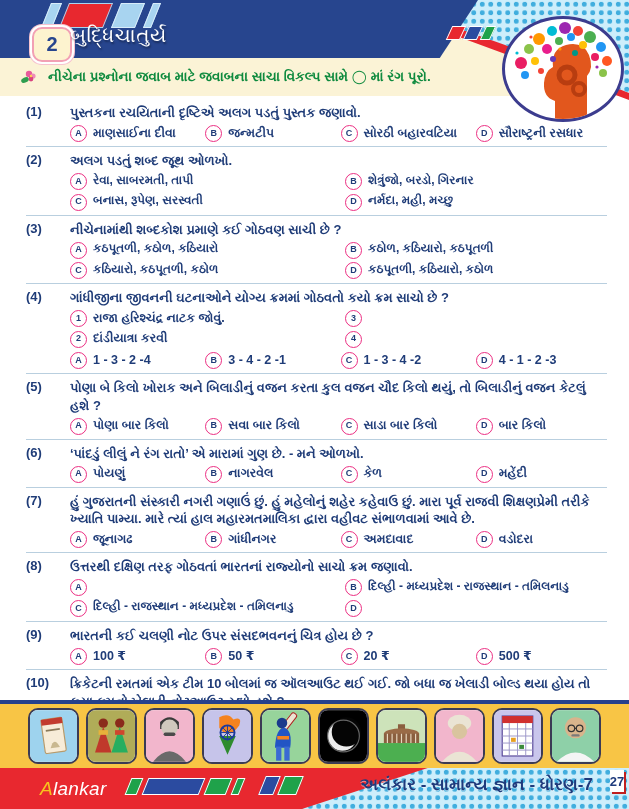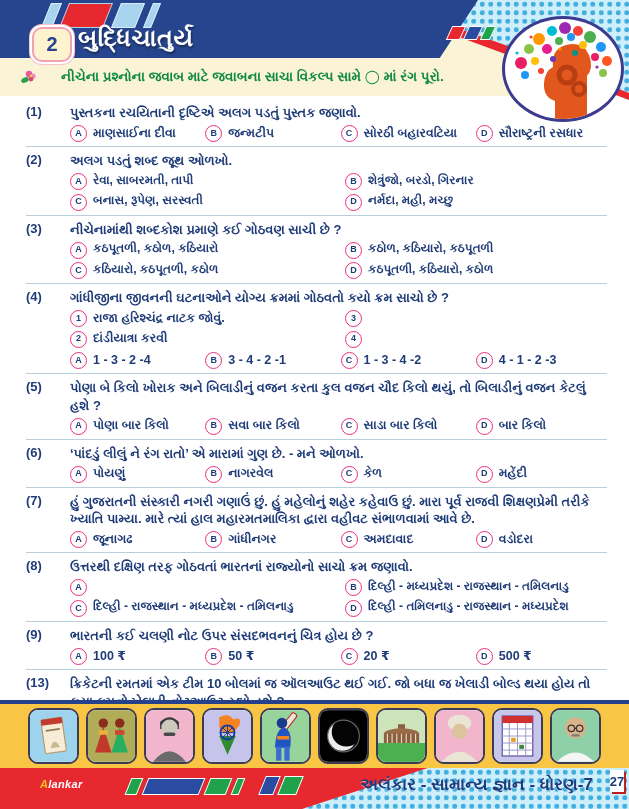--- a/index.html
+++ b/index.html
@@ -19,23 +19,23 @@
   .deco.d1{left:46px;width:9px;background:#a8d4f0;}
   .deco.d2{left:64px;width:42px;background:#e8282f;border-color:#a8d4f0;}
   .deco.d3{left:116px;width:22px;background:#a8d4f0;}
   .deco.d4{left:148px;width:6px;background:#a8d4f0;}
   .trio{position:absolute;left:449px;top:26px;display:flex;gap:3px;z-index:6;}
   .trio span{width:12px;height:12px;transform:skewX(-25deg);border:1px solid #fff;}
   .badge{position:absolute;left:32px;top:27px;width:36px;height:31px;background:#fdf3cf;
          border:2px solid #f2a0b4;border-radius:10px;box-shadow:0 0 0 2px #fff,0 0 0 3px #f6c3cf;
          display:flex;align-items:center;justify-content:center;
          font-size:20px;font-weight:bold;color:#27458e;}
-  .title{position:absolute;left:78px;top:24px;font-size:24px;font-weight:bold;color:#ffffff;
+  .title{position:absolute;left:70px;top:24px;font-size:20px;font-weight:normal;color:#ffffff;
          text-shadow:1px 2px 2px rgba(0,0,0,.4);letter-spacing:.5px;}
-  .instruction{position:absolute;left:20px;top:68px;width:470px;display:flex;gap:24px;align-items:center;
+  .instruction{position:absolute;left:20px;top:68px;width:470px;display:flex;gap:11px;align-items:center;
                color:#0e8a3e;font-weight:bold;font-size:13.5px;}
   .brain{position:absolute;left:502px;top:16px;width:116px;height:100px;border-radius:50%;
          background:#fff;border:3px solid #3c3c8e;overflow:hidden;z-index:7;}
 
   
   .questions{flex:1;background:#fff;padding:3px 22px 0 26px;overflow:hidden;}
   .q{padding:5px 0 4px;border-bottom:1px solid #b9cfdf;}
   .q:last-child{border-bottom:none;}
   .q-head{display:flex;}
   .q-num{flex:none;width:44px;font-size:13px;font-weight:bold;color:#1f3c78;}
@@ -53,21 +53,21 @@
   
   .bottomstrip{flex:none;height:68px;background:#f8c545;border-top:4px solid #26418c;
                display:flex;align-items:center;justify-content:center;gap:7px;box-sizing:border-box;}
   .thumb{width:47px;height:52px;border:2.5px solid #3b3b55;border-radius:10px;overflow:hidden;
          background:#fff;flex:none;}
   .thumb svg{display:block;width:100%;height:100%;}
 
   
   .footer{flex:none;position:relative;height:41px;}
   .footer-red{position:absolute;inset:0;background:#e8282f;clip-path:polygon(0 0,68% 0,48% 100%,0 100%);}
-  .logo{position:absolute;left:40px;top:10px;font-size:11px;font-weight:bold;color:#fff;letter-spacing:.3px;font-style:italic;}
+  .logo{position:absolute;left:40px;top:10px;font-size:19px;font-weight:normal;color:#fff;letter-spacing:.3px;font-style:italic;}
   .logo::first-letter{color:#f7c21e;}
   .stripes{position:absolute;left:128px;top:10px;display:flex;gap:5px;}
   .stripes span{height:15px;transform:skewX(-22deg);border:1.5px solid #fff;}
   .fpars{position:absolute;left:262px;top:8px;display:flex;gap:4px;}
   .fpars span{height:17px;transform:skewX(-22deg);border:1.5px solid #fff;}
   .series{position:absolute;right:36px;top:7px;font-size:17px;font-weight:bold;color:#1e3a7c;
           text-shadow:0 1px 0 rgba(255,255,255,.5);}
   .pagebox{position:absolute;right:5px;top:2px;width:14px;height:22px;background:#fff;
            color:#1e3a7c;font-weight:bold;font-size:13px;display:flex;align-items:center;justify-content:center;
            box-shadow:2px 2px 0 #c02020;}
@@ -332,21 +332,20 @@
           <div class="opt">
             <span class="bub">B</span>
             <span class="opt-text">દિલ્હી - મધ્યપ્રદેશ - રાજસ્થાન - તમિલનાડુ</span>
           </div>
           <div class="opt">
             <span class="bub">C</span>
             <span class="opt-text">દિલ્હી - રાજસ્થાન - મધ્યપ્રદેશ - તમિલનાડુ</span>
           </div>
           <div class="opt">
             <span class="bub">D</span>
-            <span class="opt-text">દિલ્હી - તમિલનાડુ - રાજસ્થાન - મધ્યપ્રદેશ</span>
           </div>
         </div>
       </div>
       <div class="q">
         <div class="q-head">
           <span class="q-num">(9)</span>
           <span class="q-text">ભારતની કઈ ચલણી નોટ ઉપર સંસદભવનનું ચિત્ર હોય છે ?</span>
         </div>
         <div class="opts row">
           <div class="opt">
@@ -362,21 +361,21 @@
             <span class="opt-text">20 ₹</span>
           </div>
           <div class="opt">
             <span class="bub">D</span>
             <span class="opt-text">500 ₹</span>
           </div>
         </div>
       </div>
       <div class="q">
         <div class="q-head">
-          <span class="q-num">(13)</span>
+          <span class="q-num">(10)</span>
           <span class="q-text">ક્રિકેટની રમતમાં એક ટીમ 10 બોલમાં જ ઑલઆઉટ થઈ ગઈ. જો બધા જ ખેલાડી બોલ્ડ થયા હોય તો કયા ક્રમનો ખેલાડી નોટઆઉટ રહ્યો હશે ?</span>
         </div>
       </div>
     </div>
 
   <div class="bottomstrip">
     <div class="thumb">
       <svg viewBox="0 0 40 44">
           <rect width="40" height="44" fill="#9ed3ee"></rect>
         <g transform="rotate(-8 20 21)">

